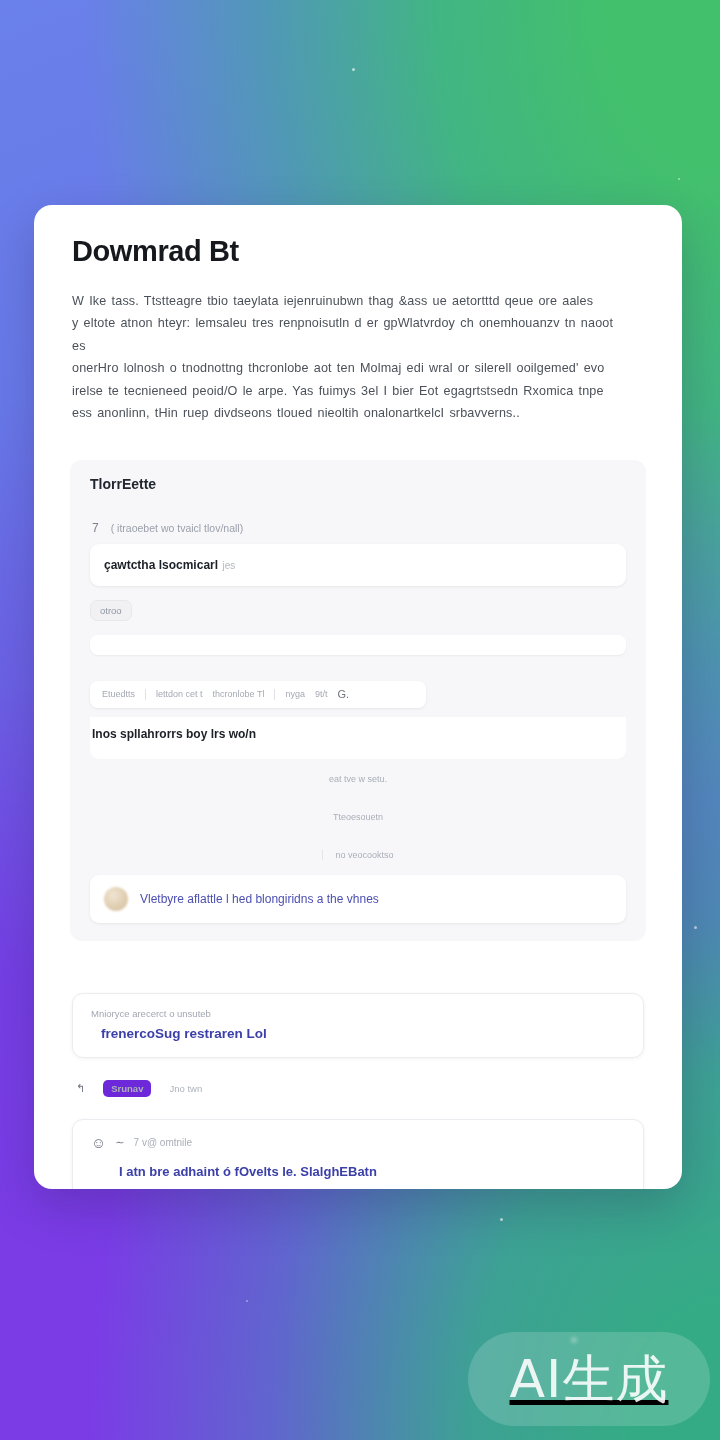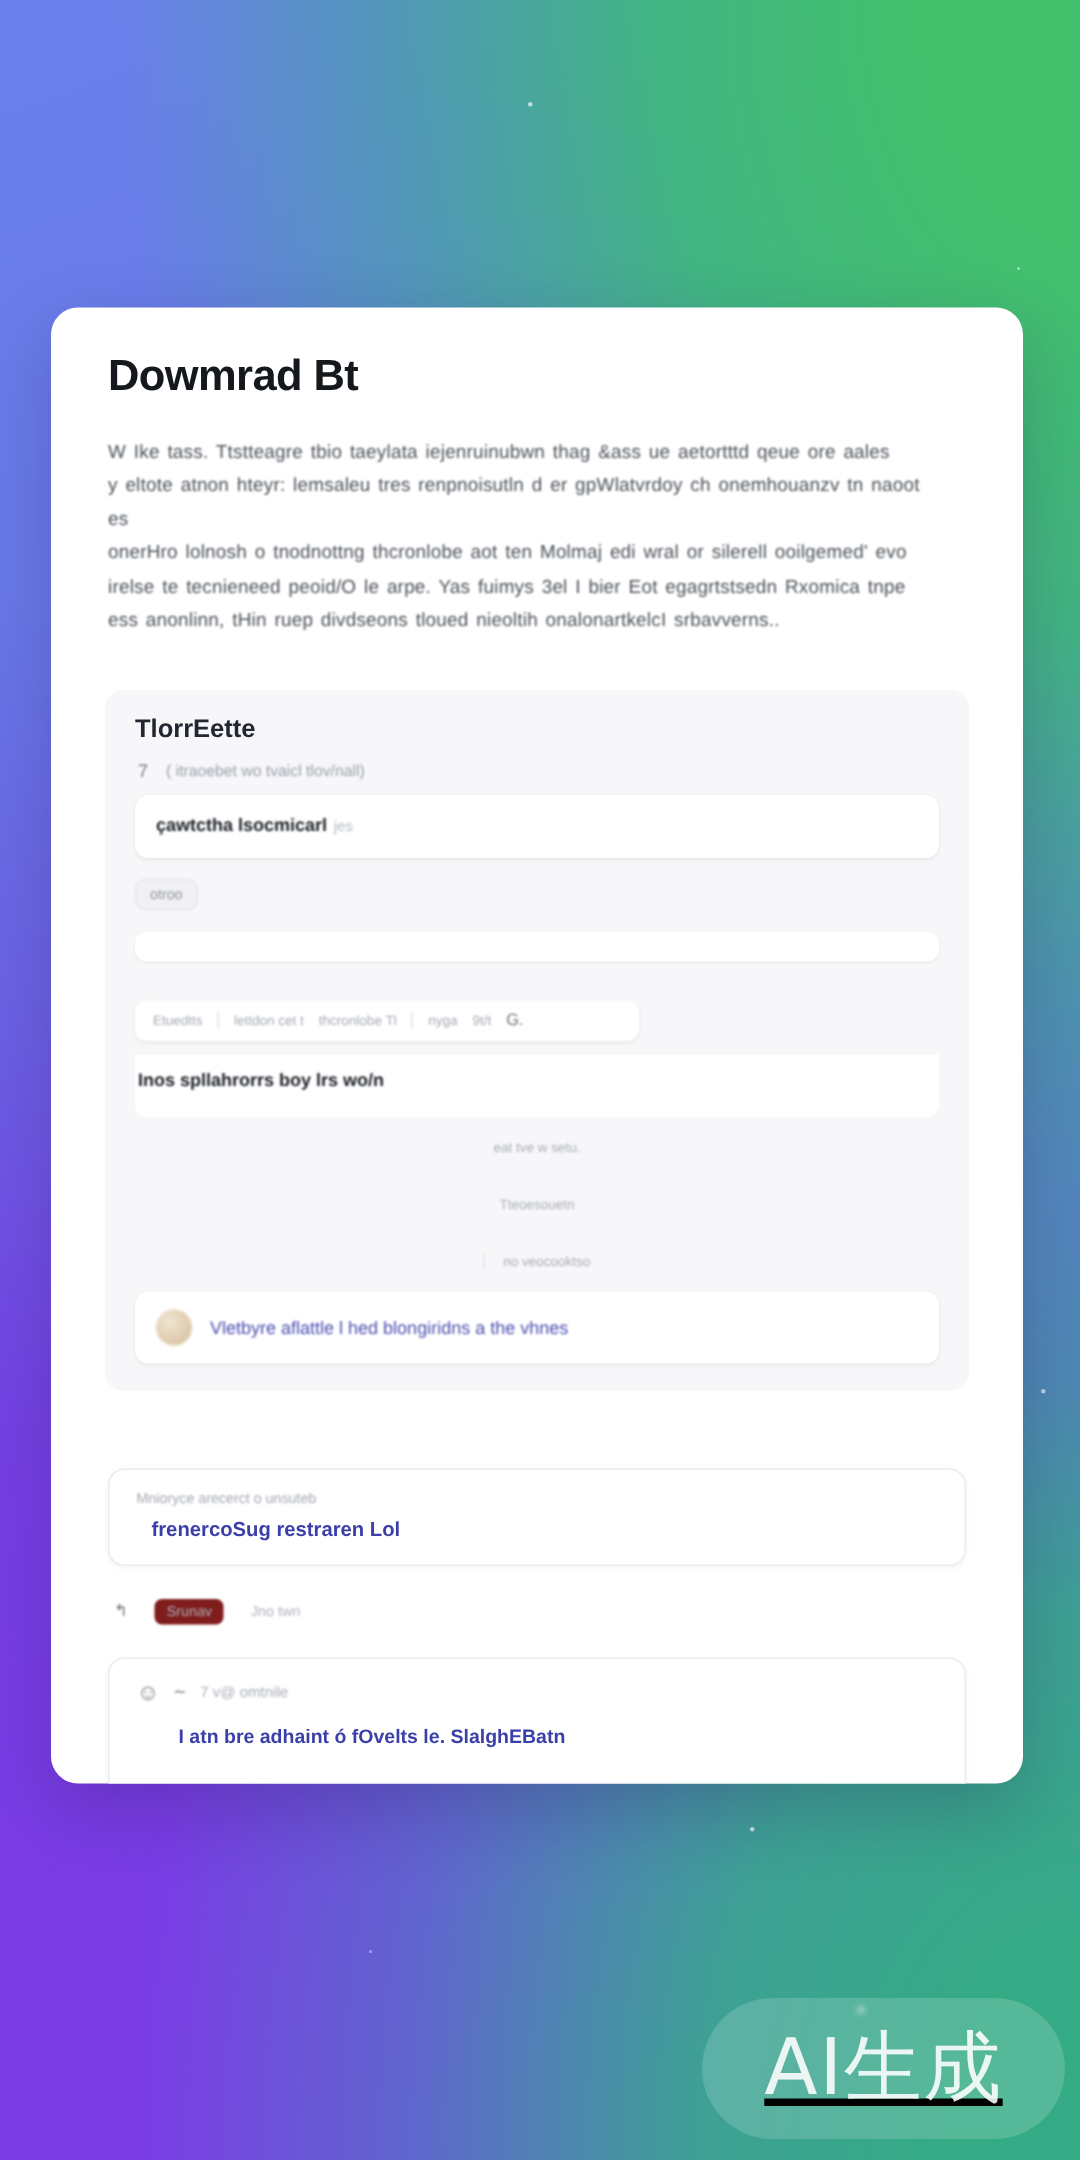--- a/index.html
+++ b/index.html
@@ -75,24 +75,24 @@
   
   .panel {
     margin: 0 -2px;
     background: #f7f7f9;
     border-radius: 12px;
     padding: 16px 20px 18px 20px;
     filter: blur(0.22px);
   }
 
   .panel-label {
-    font-size: 17px;
+    font-size: 14px;
     font-weight: 700;
     color: #222630;
-    margin-bottom: 8px;
+    margin-bottom: 26px;
     filter: blur(0.5px);
   }
 
   .field-row {
     display: flex;
     align-items: center;
     gap: 12px;
     font-size: 10.5px;
     color: #9aa0ab;
     padding: 3px 2px 9px 2px;
@@ -206,21 +206,21 @@
     filter: blur(0.5px);
   }
 
   .mini-row {
     display: flex; align-items: center; gap: 18px;
     font-size: 9.5px; color: #adb2bb;
     padding: 8px 4px;
     filter: blur(0.65px);
   }
   .mini-row .chip {
-    background: #7f1d1d; border-radius: 5px; padding: 3px 8px;
+    background: #6d28d9; border-radius: 5px; padding: 3px 8px; font-weight: bold;
   }
 
   .icon-scribble {
     display: inline-flex; align-items: center; gap: 9px;
     font-size: 10px; color: #a8adb6;
     filter: blur(0.6px);
   }
   .glyph { font-size: 15px; color: #6f757f; line-height: 1; }
 
   .lcard-link-2 {

